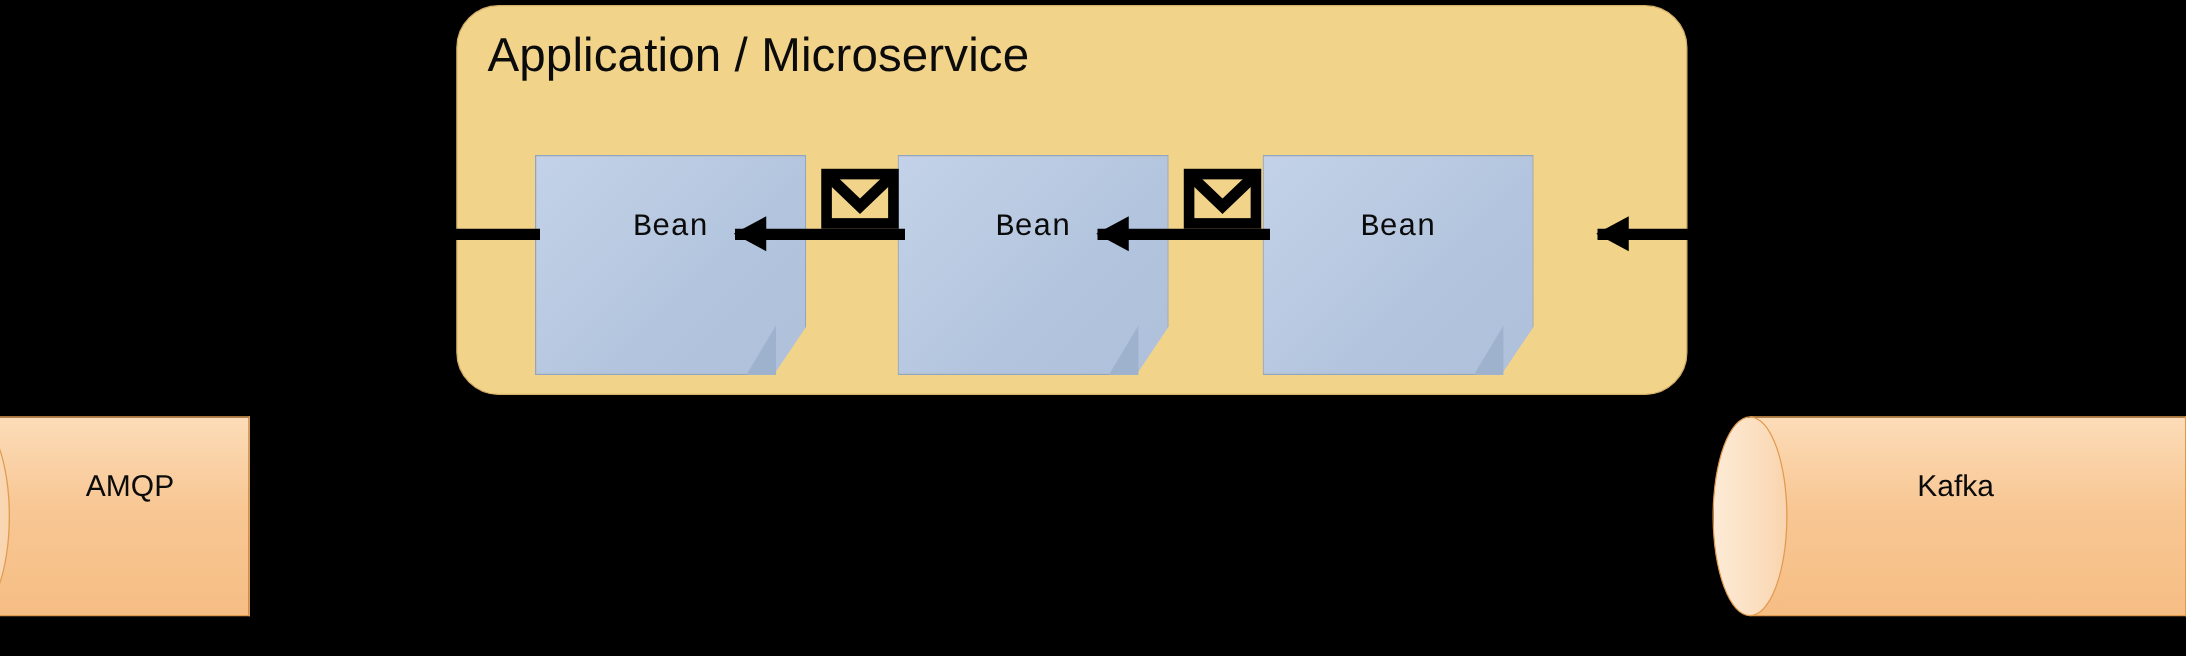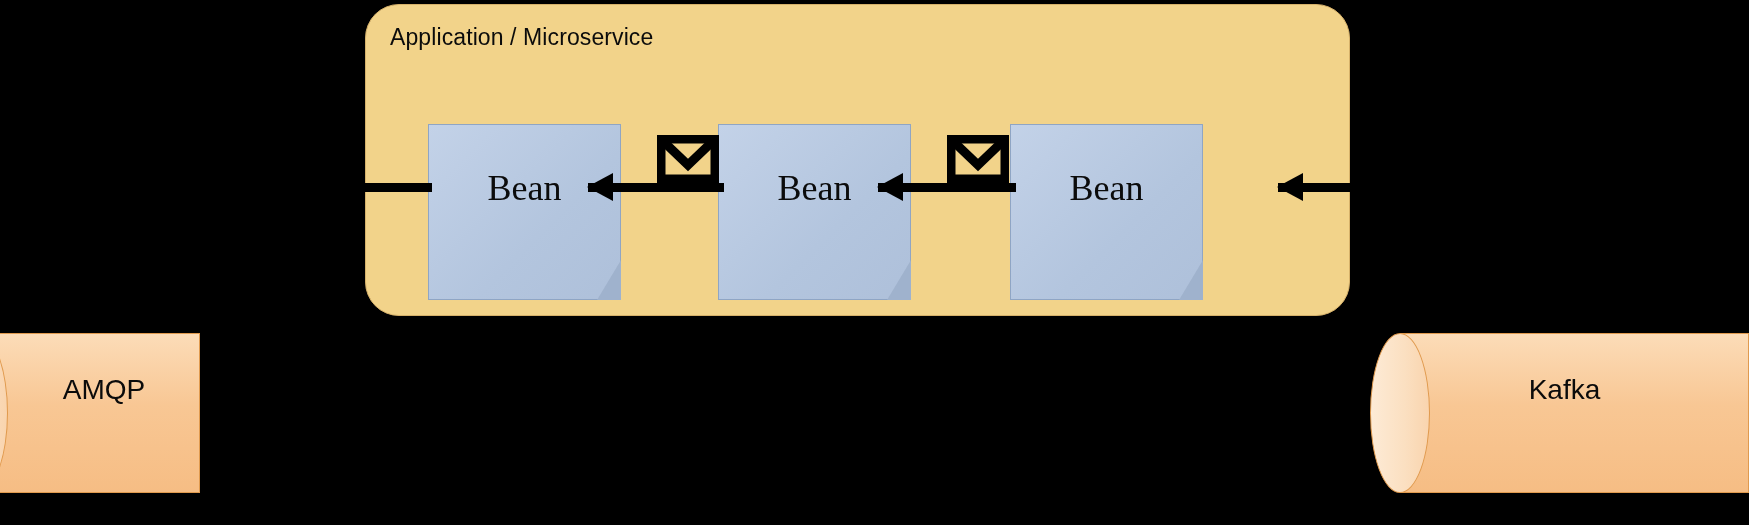--- a/index.html
+++ b/index.html
@@ -9,30 +9,30 @@
   .stage{position:absolute;inset:0;}
 
   
   .app-panel{
     position:absolute;left:365px;top:4px;width:985px;height:312px;
     background:#f2d38a;border:1px solid #d6b16a;border-radius:34px;
     box-sizing:border-box;
   }
   .app-title{
     position:absolute;left:390px;top:24px;
-    font-size:23px;color:#0b0b0b;letter-spacing:.1px;white-space:nowrap;text-align:center;
+    font-size:38px;color:#0b0b0b;letter-spacing:.1px;white-space:nowrap;text-align:center;
   }
 
   
   .bean{
-    position:absolute;top:124px;width:193px;height:176px;
+    position:absolute;top:124px;width:217px;height:176px;
     background:linear-gradient(135deg,#c3d2e8 0%,#b3c5de 60%,#aec0da 100%);
     border:1px solid #8fa5c4;box-sizing:border-box;
-    color:#0b0b0b;font-family:Liberation Serif, serif;
-    font-size:36px;
+    color:#0b0b0b;font-family:Liberation Mono, monospace;
+    font-size:25px;
     clip-path:polygon(0 0,100% 0,100% 78%,88% 100%,0 100%);
   }
   .bean .bean-label{
     position:absolute;left:0;right:0;top:42px;text-align:center;
   }
   .bean-fold{
     position:absolute;width:24px;height:40px;
     background:#9fb2cd;
     clip-path:polygon(100% 0,100% 100%,0 100%);
     pointer-events:none;
@@ -68,21 +68,21 @@
     border-top-right-radius:16px/80px;border-bottom-right-radius:16px/80px;
   }
   .cyl-cap{
     position:absolute;left:-30px;top:0;width:60px;height:160px;
     border-radius:50%;
     background:linear-gradient(90deg,#fdebd6 0%,#fbdfc0 60%,#f9d4ae 100%);
     border:1px solid #e09a4e;box-sizing:border-box;
   }
   .cyl-label{
     position:absolute;left:0;right:0;top:38px;text-align:center;
-    font-size:28px;line-height:38px;color:#0b0b0b;
+    font-size:24px;line-height:38px;color:#0b0b0b;
   }
   #cyl-amqp{left:-22px;top:333px;width:222px;}
   #cyl-amqp .cyl-label{left:30px;}
   #cyl-kafka{left:1400px;top:333px;width:349px;}
   #cyl-kafka .cyl-label{left:40px;right:60px;}
 </style>
 </head>
 <body>
 
 <div class="stage">

